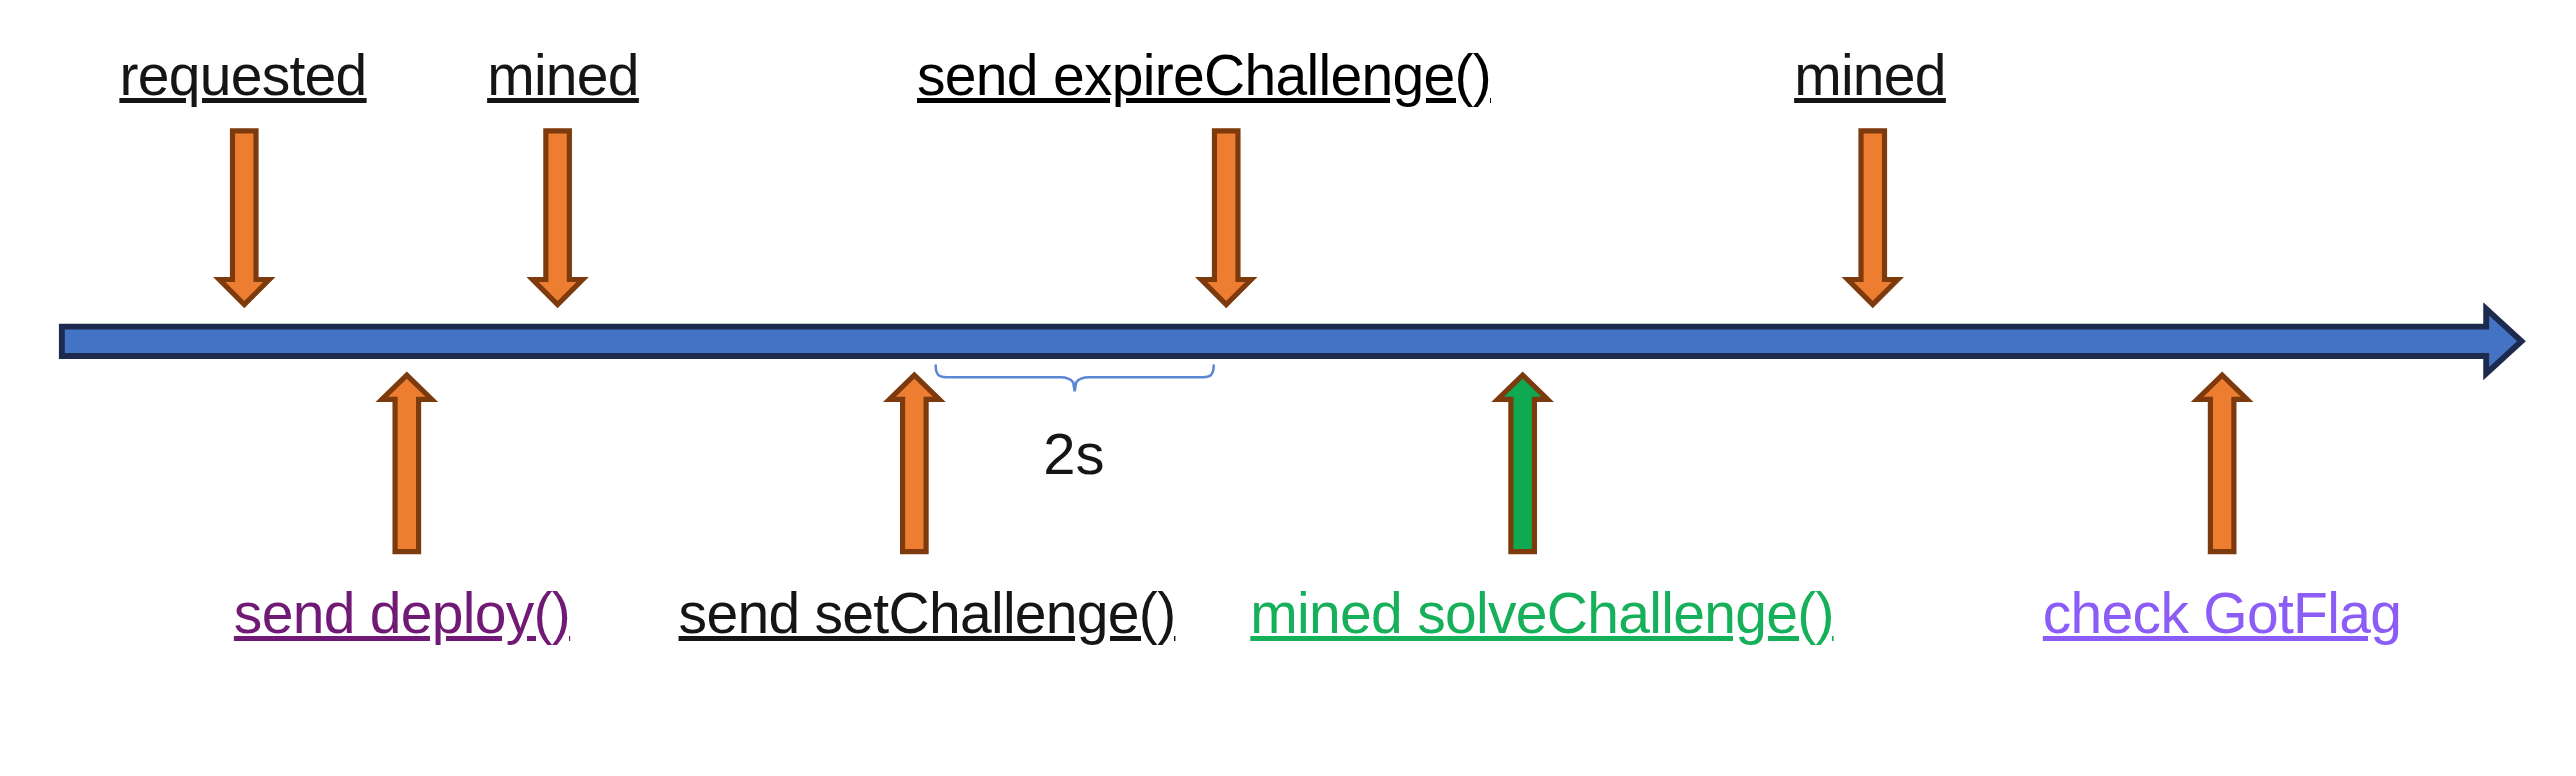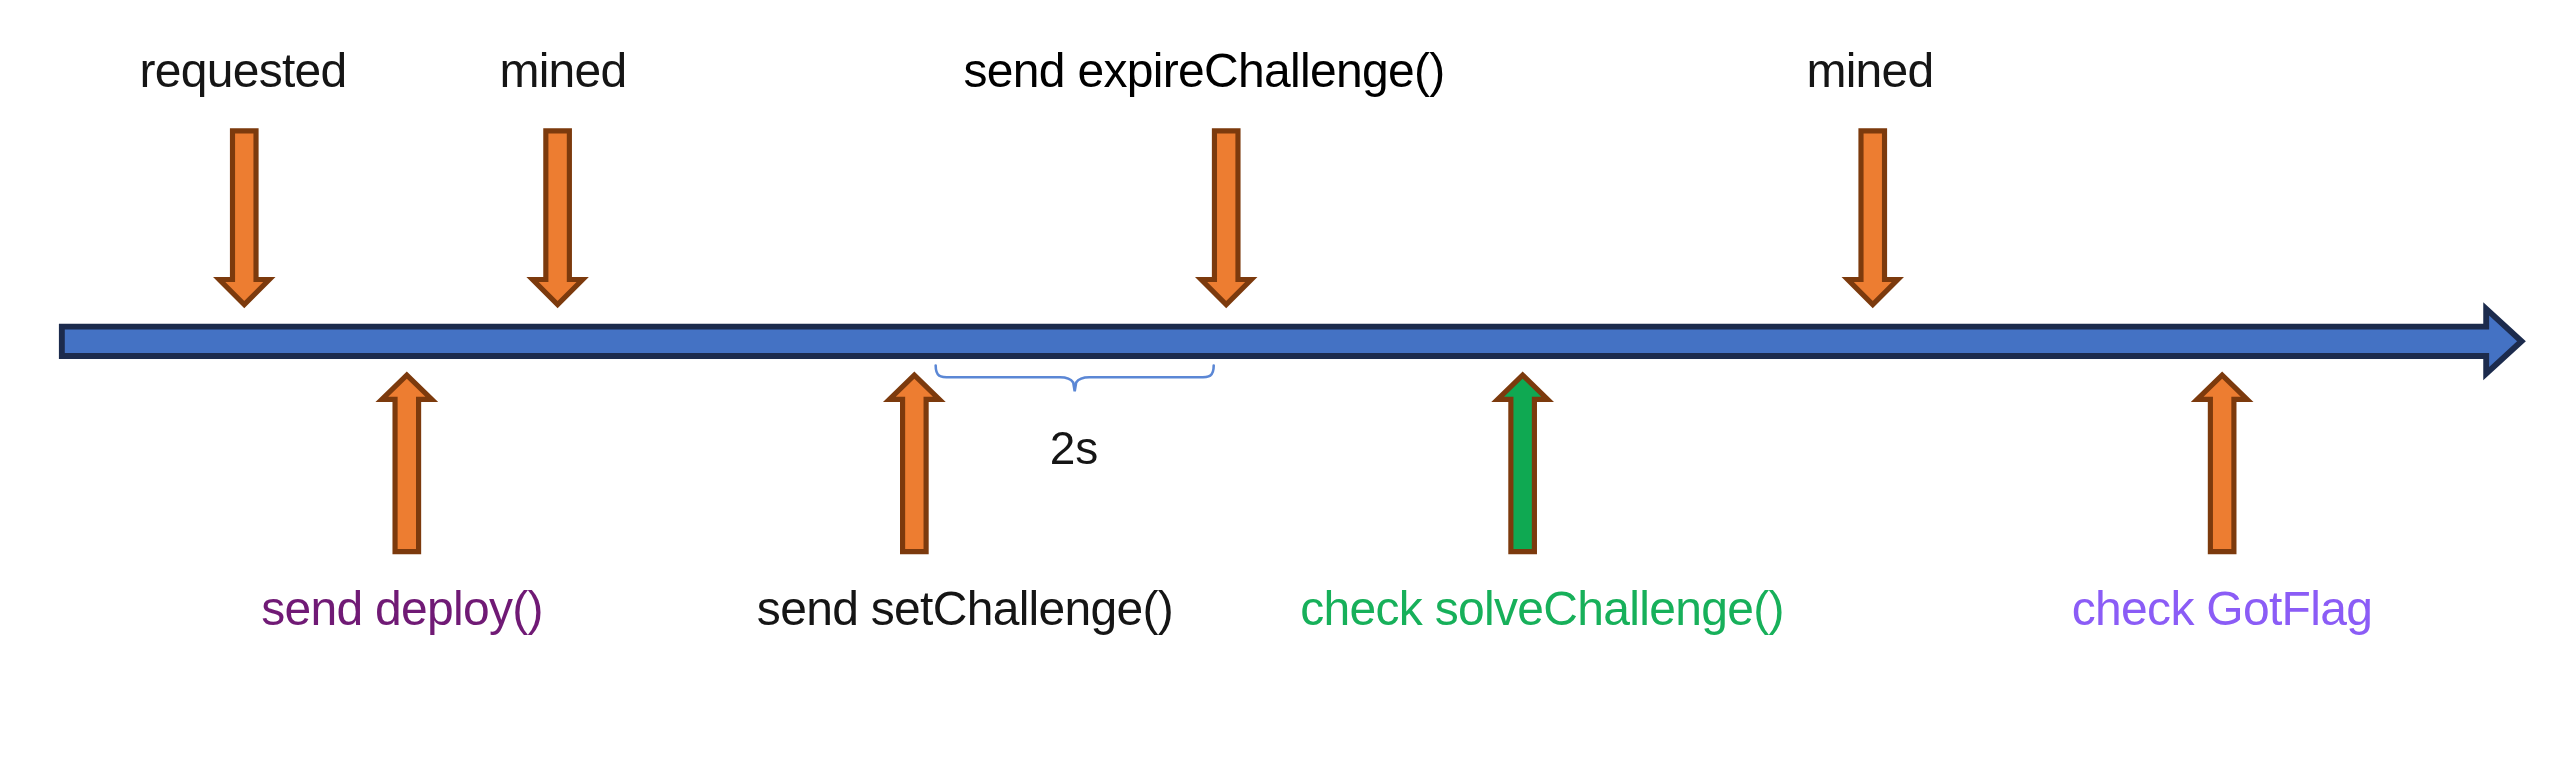--- a/index.html
+++ b/index.html
@@ -19,33 +19,34 @@
     position: absolute;
     left: 0;
     top: 0;
     width: 2576px;
     height: 776px;
   }
   .evt-label {
     position: absolute;
     transform: translateX(-50%);
     white-space: nowrap;
-    font-size: 48px;
+    font-size: 57px;
     line-height: 1.0;
     letter-spacing: -0.7px;
     color: #151515;
     font-family: "Liberation Sans", sans-serif;
+    text-decoration: underline;
   }
   .evt-label.top-row { top: 47px; }
   .evt-label.bottom-row { top: 585px; }
   .interval-label {
     position: absolute;
     transform: translateX(-50%);
     white-space: nowrap;
-    font-size: 46px;
+    font-size: 58px;
     line-height: 1.0;
     color: #151515;
     top: 425px;
   }
 </style>
 </head>
 <body>
 
 <div class="canvas">
 
@@ -63,20 +64,20 @@
         <polygon points="3005,750 3005,543 2987,543 3021,510 3055,543 3037,543 3037,750" fill="#ED7D31" stroke="#7C3A0D" stroke-width="7" stroke-linejoin="miter"></polygon>
       </g>
   </svg>
 
   <div class="evt-label top-row" style="left: 243px; color: rgb(21, 21, 21);">requested</div>
   <div class="evt-label top-row" style="left: 563px; color: rgb(21, 21, 21);">mined</div>
   <div class="evt-label top-row" style="left: 1204px; color: #000000;">send expireChallenge()</div>
   <div class="evt-label top-row" style="left: 1870px; color: rgb(21, 21, 21);">mined</div>
 
   <div class="evt-label bottom-row" style="left: 402px; color: #701a75;">send deploy()</div>
-  <div class="evt-label bottom-row" style="left: 927px; color: rgb(21, 21, 21); margin-left: 38px;">send setChallenge()</div>
-  <div class="evt-label bottom-row" style="left: 1542px; color: rgb(23, 176, 90);">check solveChallenge()</div>
+  <div class="evt-label bottom-row" style="left: 927px; color: rgb(21, 21, 21);">send setChallenge()</div>
+  <div class="evt-label bottom-row" style="left: 1542px; color: rgb(23, 176, 90);">mined solveChallenge()</div>
   <div class="evt-label bottom-row" style="left: 2222px; color: #8b5cf6;">check GotFlag</div>
 
   <div class="interval-label" style="left: 1074px;">2s</div>
 
 </div>
 
 
 </body></html>

